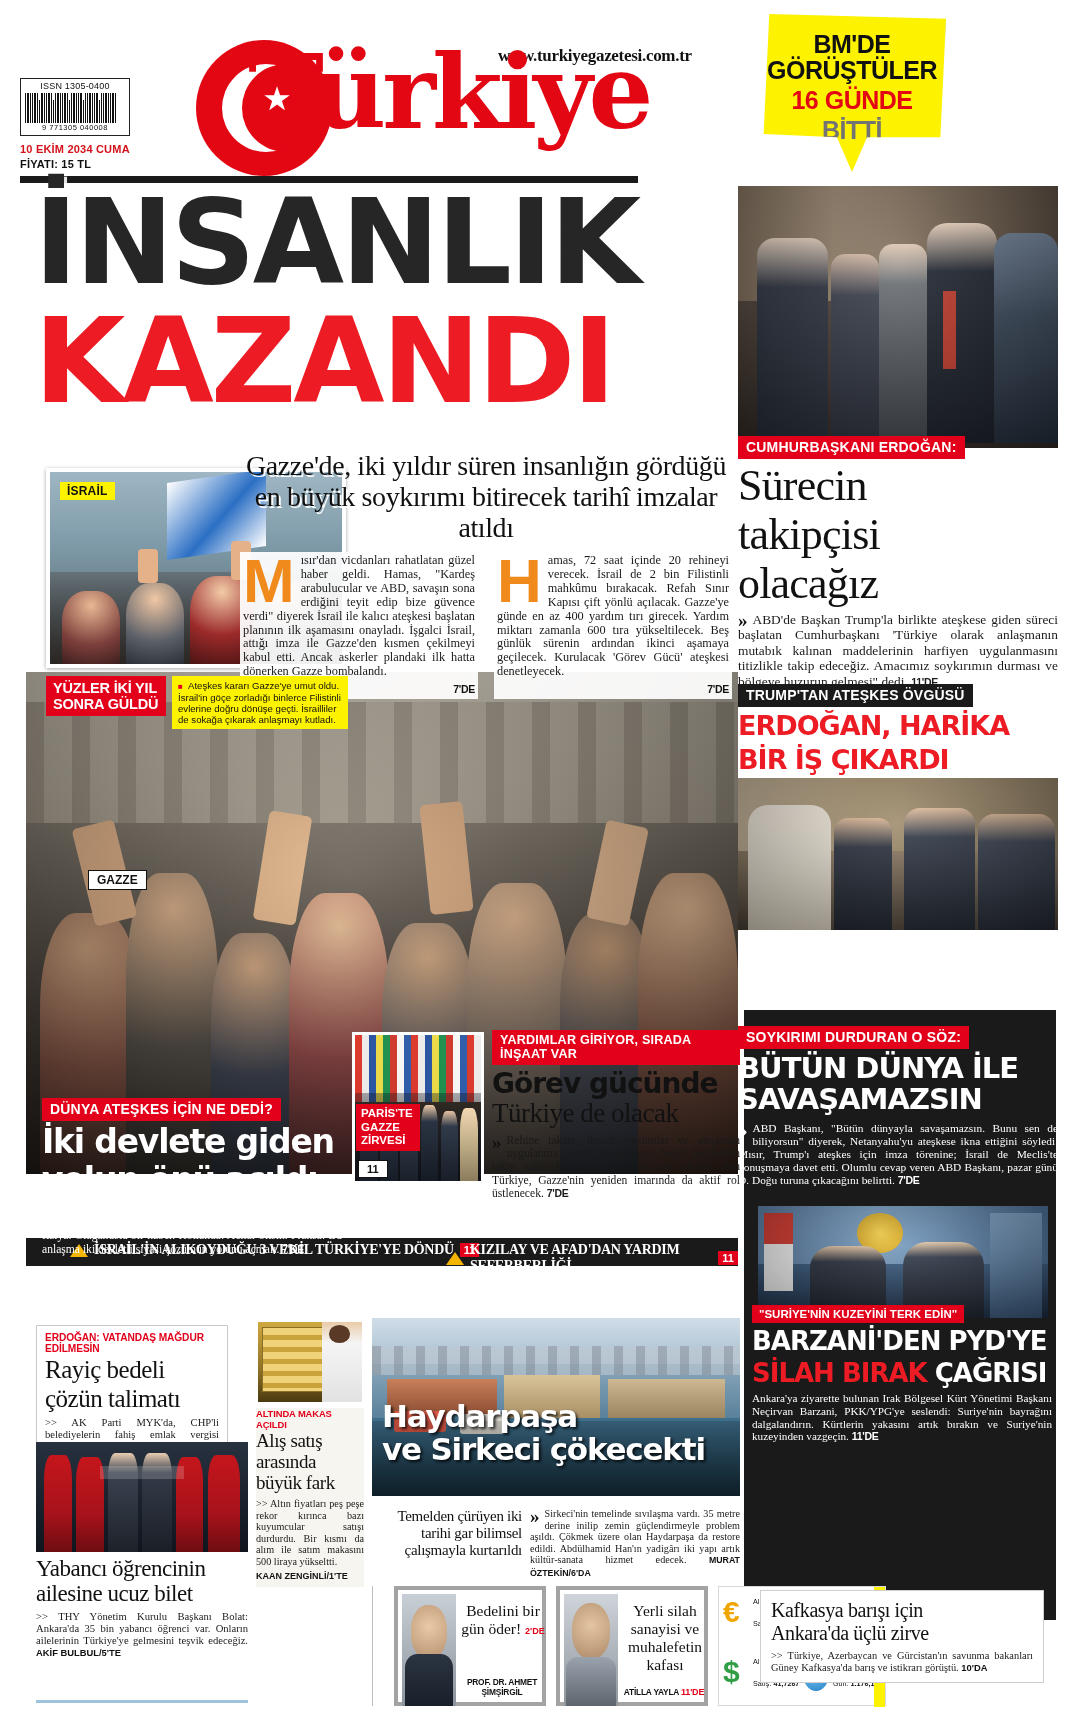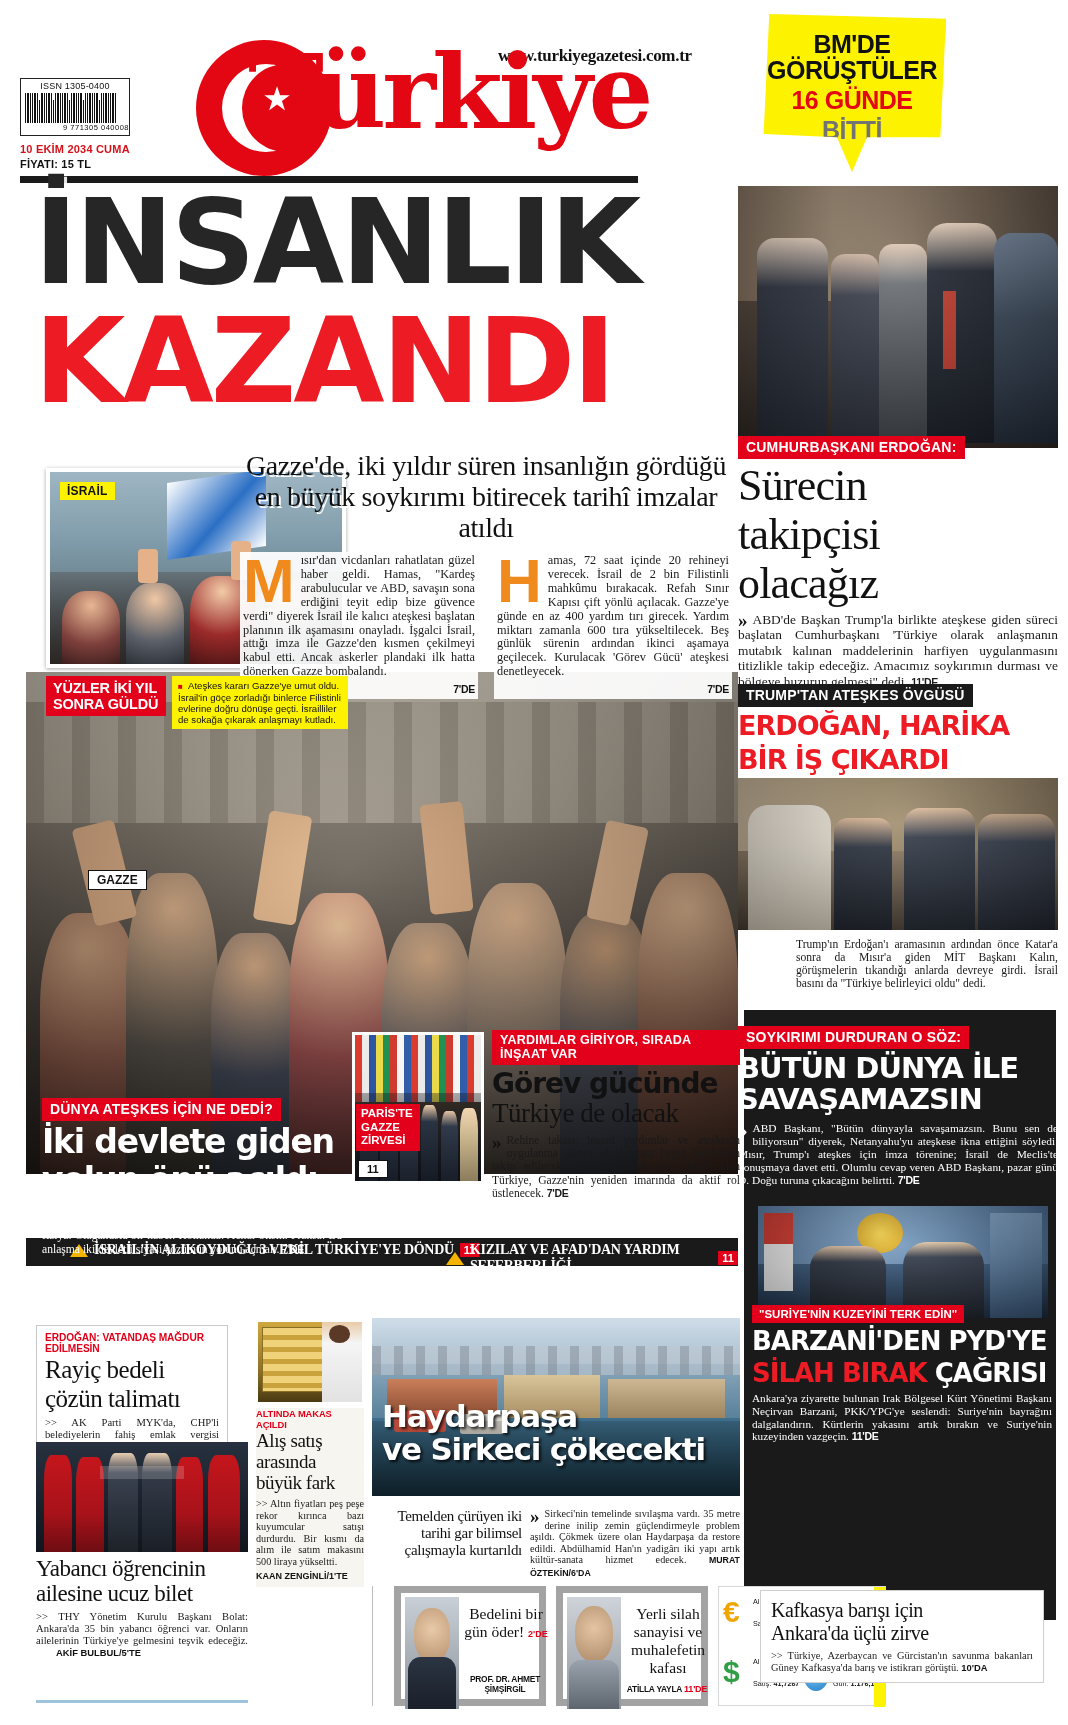--- a/index.html
+++ b/index.html
@@ -16,21 +16,21 @@
   .issn-box {
     position:absolute; left:20px; top:78px; width:110px; height:58px;
     border:1px solid #222; background:#fff;
     font-family:"Liberation Sans", sans-serif;
   }
   .issn-txt { font-size:9px; text-align:center; padding-top:2px; letter-spacing:.2px; }
   .barcode { height:30px; margin:2px 4px 0; display:flex; gap:1px; align-items:flex-end; }
   .barcode i { display:block; background:#111; width:1px; height:100%; }
   .barcode i.w { width:2px; }
   .barcode i.s { height:78%; }
-  .issn-num { font-size:7.5px; text-align:right; letter-spacing:.5px; }
+  .issn-num { font-size:7.5px; text-align:center; letter-spacing:.5px; }
   .date-line {
     position:absolute; left:20px; top:143px;
     font-family:"Liberation Sans", sans-serif; font-size:11px;
     font-weight:bold; color:#d4121a; letter-spacing:.2px;
   }
   .price-line {
     position:absolute; left:20px; top:158px;
     font-family:"Liberation Sans", sans-serif; font-size:11px;
     font-weight:bold; color:#111; letter-spacing:.2px;
   }
@@ -226,21 +226,21 @@
   .ph-haydar { left:372px; top:1318px; width:368px; height:178px; }
   .haydar-h {
     position:absolute; left:382px; top:1400px; width:360px; z-index:9;
     font-family:"DejaVu Sans", sans-serif; font-weight:bold; font-size:31px; line-height:33px;
     color:#fff; letter-spacing:-1.2px; text-shadow:2px 2px 3px rgba(0,0,0,.8);
   }
   .haydar-cols { position:absolute; left:372px; top:1508px; width:368px; display:flex; gap:8px; }
   .hc-left { width:150px; text-align:right; font-family:"Liberation Serif", serif; font-size:15px; line-height:17px; color:#111; letter-spacing:-.3px; }
   .hc-right { width:210px; font-family:"Liberation Serif", serif; font-size:10.2px; line-height:11.6px; text-align:justify; color:#1a1a1a; }
 
-  .col-box { position:absolute; border:7px solid #a3a3a3; background:#fff; }
+  .col-box { position:absolute; border:4px solid #a3a3a3; background:#fff; }
   .cb-1 { left:394px; top:1586px; width:152px; height:120px; }
   .cb-2 { left:556px; top:1586px; width:152px; height:120px; }
   .col-ph { position:absolute; left:4px; top:4px; width:54px; height:112px; overflow:hidden; }
   .col-title { position:absolute; left:62px; top:12px; width:86px; font-family:"Liberation Serif", serif; font-size:15.5px; line-height:18px; text-align:center; color:#111; }
   .col-name { position:absolute; left:58px; bottom:5px; width:92px; text-align:center; font-family:"Liberation Sans", sans-serif; font-weight:bold; font-size:8.4px; color:#111; letter-spacing:-.2px; }
   .col-page { font-family:"Liberation Sans", sans-serif; font-weight:bold; color:#e2001a; font-size:9px; }
 
   
   .cur-box { position:absolute; left:718px; top:1586px; width:168px; height:120px; background:#fff; border:1px solid #d8d8d8; }
   .cur-cell { position:absolute; width:84px; height:60px; }
@@ -441,21 +441,20 @@
     <div class="pseudo" style="background:linear-gradient(180deg,#b9a68c 0%,#8c7a63 50%,#4b4136 100%);">
       <div class="pz" style="left:0;top:0;width:100%;height:48%;background:linear-gradient(90deg,#c2b095,#a4916f 40%,#8d7b60);"></div>
       <div class="pz" style="left:3%;top:18%;width:26%;height:82%;background:linear-gradient(180deg,#f2e9dc 0%,#e9e2d4 40%,#d8cfbe 100%);border-radius:20px 20px 0 0;"></div>
       <div class="pz" style="left:30%;top:26%;width:18%;height:74%;background:linear-gradient(180deg,#dcb896 0%,#2c3340 26%,#1b2029 100%);border-radius:14px 14px 0 0;"></div>
       <div class="pz" style="left:52%;top:20%;width:22%;height:80%;background:linear-gradient(180deg,#e6c2a0 0%,#333b49 24%,#1e242e 100%);border-radius:16px 16px 0 0;"></div>
       <div class="pz" style="left:75%;top:24%;width:24%;height:76%;background:linear-gradient(180deg,#dfbb99 0%,#3a4251 24%,#232833 100%);border-radius:16px 16px 0 0;"></div>
       <div class="pz" style="left:0;top:0;width:100%;height:100%;background:radial-gradient(ellipse at 50% 30%, rgba(255,255,255,.1), rgba(0,0,0,.38));"></div>
     </div>
   </div>
 
-  <div class="trump-cap">Trump'ın Erdoğan'ı aramasının ardından önce Katar'a sonra da Mısır'a giden MİT Başkanı Kalın, görüşmelerin tıkandığı anlarda devreye girdi. İsrail basını da "Türkiye belirleyici oldu" dedi.</div>
 
   <div style="position:absolute;left:752px;top:1014px;width:292px;">
     <div class="body-serif" style="font-size:12px;line-height:13.6px;">
       <span class="qm">»</span>
       <span>Gazze'de ateşkes sağlanmasında Cumhurbaşkanı Erdoğan'ın harika bir iş çıkardığını belirten ABD Başkanı Trump, "Erdoğan, doğrudan Hamas'la temas kurup sürece şahsen dahil oldu, kendisine ve arabulucu ülkelere teşekkür ediyorum" ifadelerini kullandı.</span>
     </div>
   </div>
 
   <div class="right-black-panel"></div>
 
@@ -547,21 +546,21 @@
       <div class="pz" style="left:81%;top:12%;width:15%;height:88%;background:linear-gradient(180deg,#c4161c 0%,#a8121a 60%,#6d0d12 100%);border-radius:26% 26% 0 0;"></div>
       <div class="pz" style="left:30%;top:22%;width:40%;height:12%;background:rgba(255,255,255,.18);"></div>
     </div>
   </div>
   <div class="box-thy">
     <div class="thy-h">Yabancı öğrencinin</div>
     <div class="thy-h">ailesine ucuz bilet</div>
     <div class="sm-body">
       <span>&gt;&gt;</span>
       <span>THY Yönetim Kurulu Başkanı Bolat: Ankara'da 35 bin yabancı öğrenci var. Onların ailelerinin Türkiye'ye gelmesini teşvik edeceğiz.</span>
-      <span class="gtg" style="font-size:9.4px;margin-left:20px;">AKİF BULBUL/5'TE</span>
+      <span class="gtg" style="font-size:9.4px;">AKİF BULBUL/5'TE</span>
     </div>
   </div>
 
   <div class="photo ph-gold">
     <div class="pseudo" style="background:linear-gradient(180deg,#cfa83f 0%,#8f7226 60%,#4a3a12 100%);">
       <div class="pz" style="left:4%;top:6%;width:62%;height:82%;background:repeating-linear-gradient(180deg,#f0d27a 0 7px,#c9a23c 7px 12px);border:1px solid #8a6e22;"></div>
       <div class="pz" style="left:62%;top:0;width:38%;height:100%;background:linear-gradient(180deg,#e9cba8 0%,#f5f5f5 26%,#e2e2e2 100%);"></div>
       <div class="pz" style="left:68%;top:4%;width:20%;height:22%;background:#5a3a26;border-radius:50%;"></div>
     </div>
   </div>

